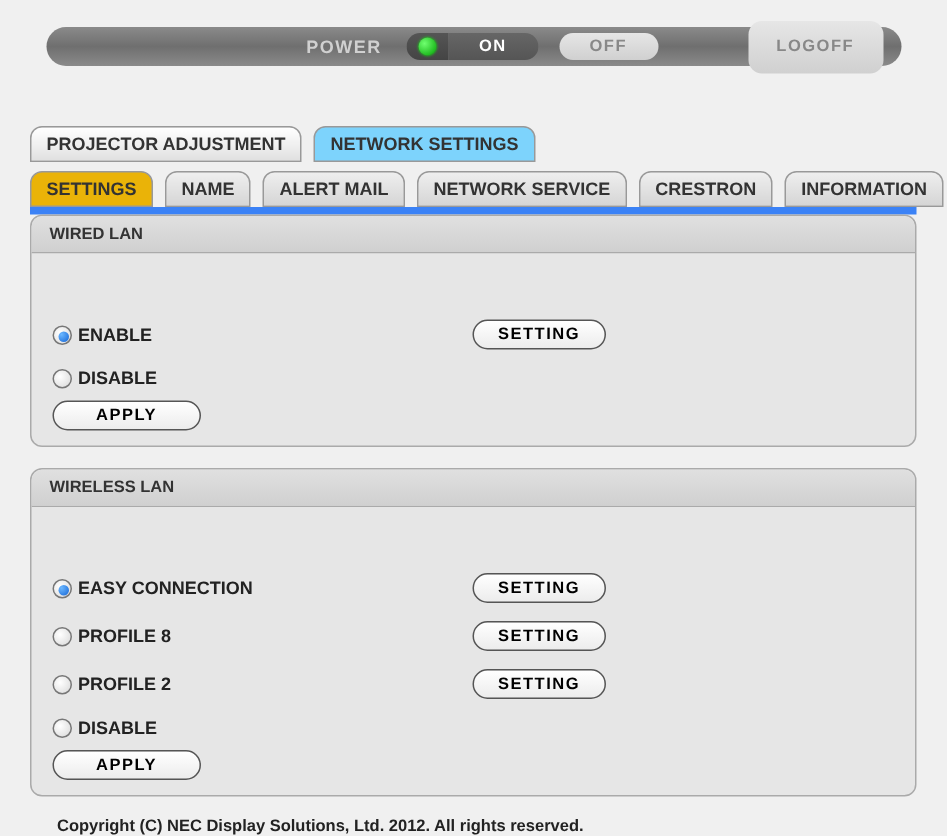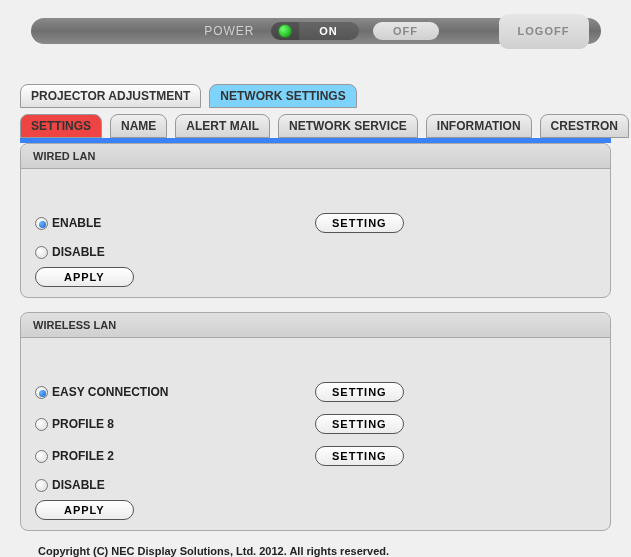--- a/index.html
+++ b/index.html
@@ -1,32 +1,32 @@
 <!DOCTYPE html>
 <html><head>
 <meta charset="utf-8">
 <style>
   * { box-sizing: border-box; margin: 0; padding: 0; }
   body { font-family: Arial, Helvetica, sans-serif; background: #f0f0f0; width: 631px; height: 557px; overflow: hidden; }
   .wrapper { padding: 0 20px 10px 20px; }
   .topbar { margin: 18px auto 40px auto; width: 570px; height: 26px; background: linear-gradient(#8a8a8a 0%, #6f6f6f 50%, #8a8a8a 100%); border-radius: 14px; display: flex; align-items: center; padding: 0 12px; gap: 10px; justify-content: flex-end; }
-  .power-label { color: #d0d0d0; font-size: 12px; font-weight: normal; letter-spacing: 1px; margin-right: 6px; }
+  .power-label { color: #d0d0d0; font-size: 12px; font-weight: bold; letter-spacing: 1px; margin-right: 6px; }
   .power-group { display: flex; align-items: center; height: 18px; border-radius: 9px; overflow: hidden; }
   .seg { height: 18px; display: flex; align-items: center; justify-content: center; font-size: 11px; font-weight: bold; }
   .seg.led-wrap { width: 28px; background: linear-gradient(#555,#444); }
   .led { width: 12px; height: 12px; border-radius: 6px; background: radial-gradient(circle at 4px 4px, #6fff6f, #00a000); box-shadow: 0 0 2px #0f0; }
   .seg.on { width: 60px; background: linear-gradient(#666,#555); color: #fff; letter-spacing: 1px; }
   .seg.off { width: 66px; background: linear-gradient(#e6e6e6,#d0d0d0); color: #888; letter-spacing: 1px; border-radius: 9px; margin-left: 4px; }
   .logoff { width: 90px; height: 35px; background: linear-gradient(#e6e6e6,#d0d0d0); color: #888; font-size: 11px; font-weight: bold; letter-spacing: 1px; border-radius: 9px; display: flex; align-items: center; justify-content: center; margin-left: 50px; cursor: pointer; }
   .tabs-outer, .tabs-inner { display: flex; gap: 8px; }
   .tabs-outer { margin-bottom: 6px; }
   .tab { border: 1px solid #999; border-radius: 8px 8px 0 0; padding: 4px 10px; font-size: 12px; font-weight: bold; background: linear-gradient(#fff,#f0f0f0,#e0e0e0); cursor: pointer; color: #333; white-space: nowrap; }
   .tab.active-outer { background: #7dd3fc; }
   .tab.inactive-sub { background: linear-gradient(#efefef,#d5d5d5); }
-  .tab.active-sub { background: #ef4444; }
+  .tab.active-sub { background: #eab308; }
   .panel-area { border-top: 5px solid #3b82f6; }
   .panel { border: 1px solid #aaa; border-radius: 8px; background: #e6e6e6; margin-bottom: 14px; }
   .panel-title { border-bottom: 1px solid #aaa; background: linear-gradient(#e0e0e0,#d0d0d0); padding: 6px 12px; font-size: 11px; font-weight: bold; color: #333; border-radius: 8px 8px 0 0; }
   .panel-body { padding: 12px 14px 10px 14px; }
   .row-grid { display: grid; grid-template-columns: 280px 1fr; align-items: center; row-gap: 12px; margin-bottom: 8px; margin-top: 32px; }
   .radio-wrap { display: flex; align-items: center; gap: 4px; font-size: 12px; font-weight: bold; color: #222; }
   .radio { width: 13px; height: 13px; border: 1px solid #777; border-radius: 50%; background: radial-gradient(circle at 4px 4px, #fff, #d8d8d8); position: relative; cursor: pointer; flex-shrink: 0; }
   .radio.checked::after { content: ""; position: absolute; left: 3px; top: 3px; width: 7px; height: 7px; border-radius: 50%; background: radial-gradient(circle at 2px 2px, #6bb7ff, #1566d6); }
   .pill { display: inline-flex; align-items: center; justify-content: center; border: 1px solid #555; border-radius: 10px; height: 20px; background: linear-gradient(#fff,#ececec); font-size: 11px; font-weight: bold; letter-spacing: 1px; cursor: pointer; padding: 0 16px; }
   .apply-row { display: flex; justify-content: flex-start; }
@@ -52,22 +52,22 @@
   <div class="tabs-outer">
     <div class="tab">PROJECTOR ADJUSTMENT</div>
     <div class="tab active-outer">NETWORK SETTINGS</div>
   </div>
 
   <div class="tabs-inner">
     <div class="tab active-sub">SETTINGS</div>
     <div class="tab inactive-sub">NAME</div>
     <div class="tab inactive-sub">ALERT MAIL</div>
     <div class="tab inactive-sub">NETWORK SERVICE</div>
+    <div class="tab inactive-sub">CRESTRON</div>
     <div class="tab inactive-sub">INFORMATION</div>
-    <div class="tab inactive-sub">CRESTRON</div>
   </div>
 
   <div class="panel-area">
 
     <div class="panel">
       <div class="panel-title">WIRED LAN</div>
       <div class="panel-body">
         <div class="row-grid">
           <div class="radio-wrap">
             <span class="radio checked"></span>

